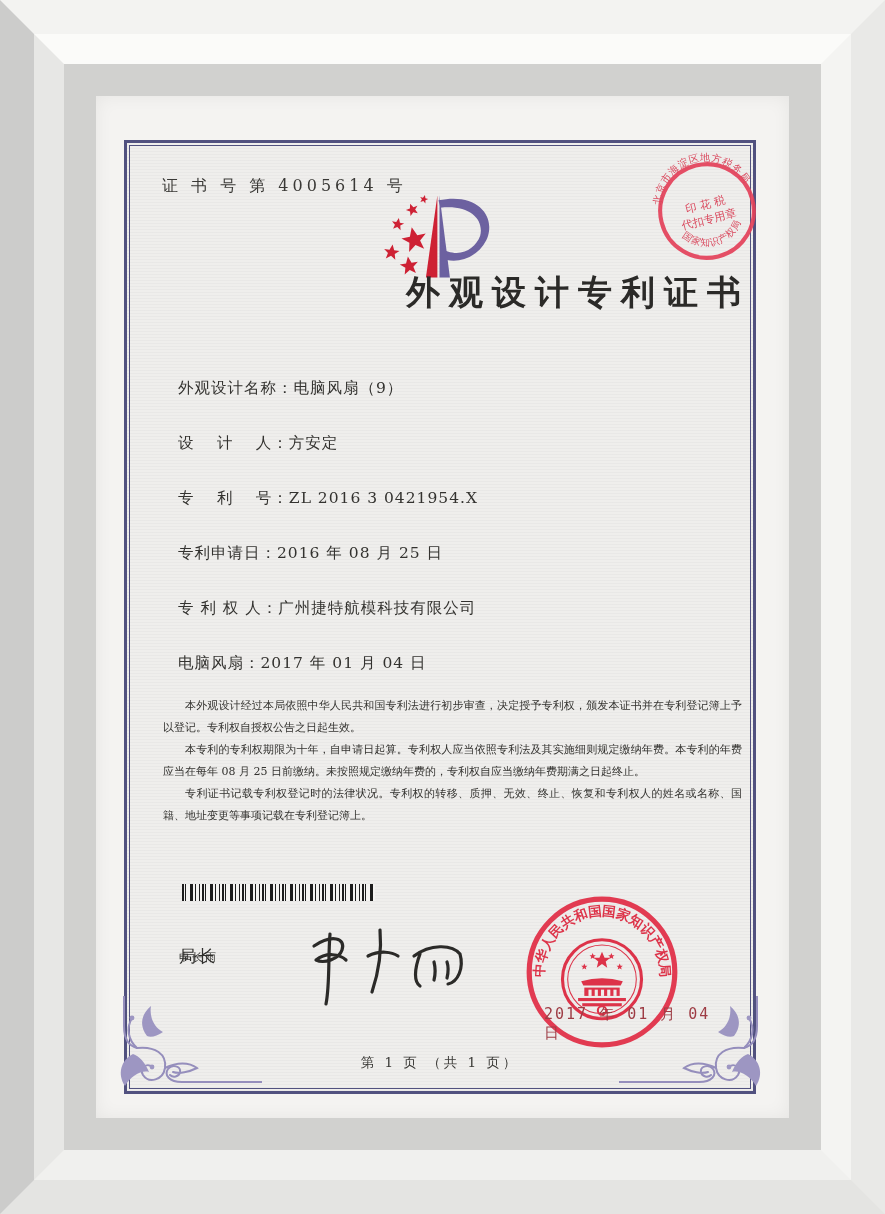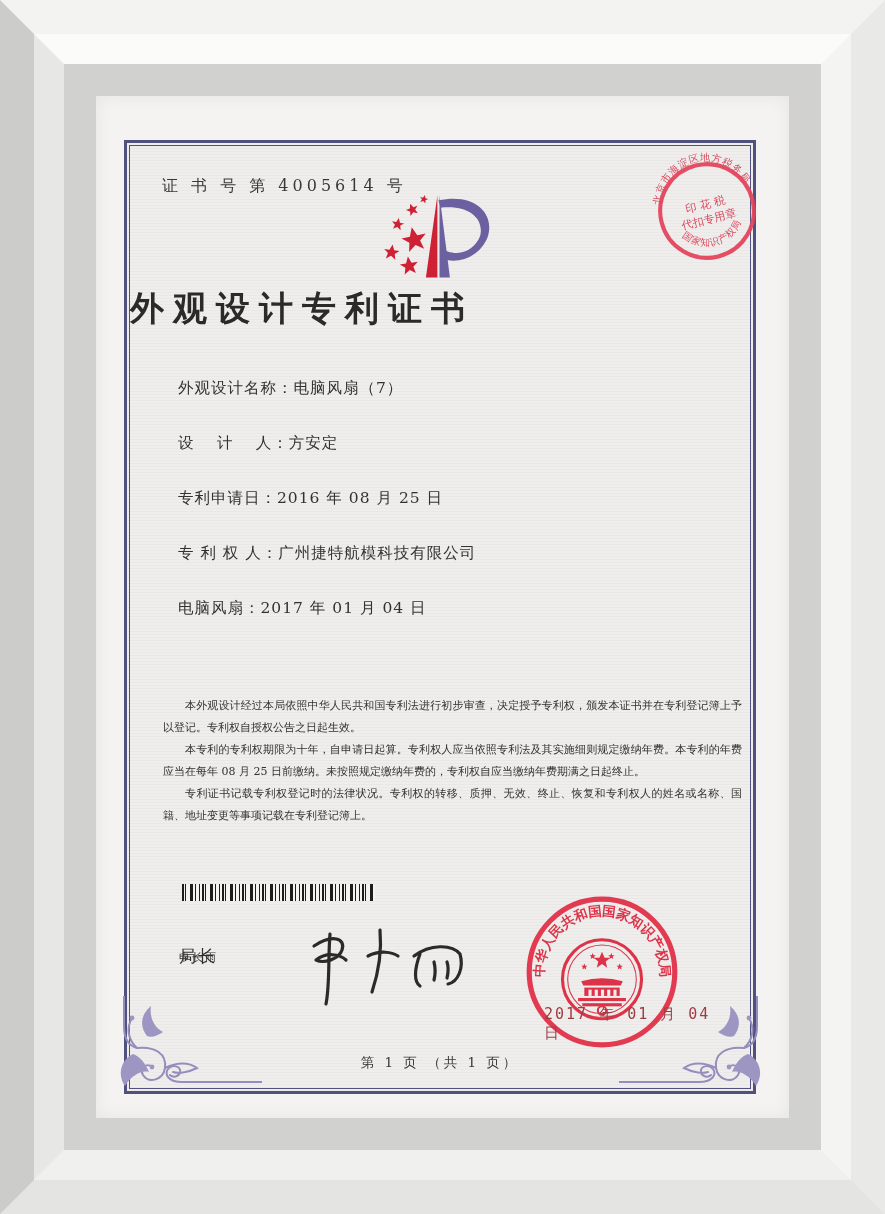--- a/index.html
+++ b/index.html
@@ -29,21 +29,21 @@
   
   .ornament { position:absolute; width:160px; height:110px; z-index:5; }
   .ornament.bl { left:6px; bottom:12px; }
   .ornament.br { right:10px; bottom:12px; transform:scaleX(-1); }
 
   
   .cert-no { position:absolute; left:32px; top:30px; font-size:16px;
     letter-spacing:4px; color:#3a3936; }
   .logo { position:absolute; left:50%; top:46px; transform:translateX(-50%);
     width:122px; height:96px; }
-  .title { position:absolute; left:0; right:0; top:140px; text-align:left;
+  .title { position:absolute; left:0; right:0; top:124px; text-align:right;
     font-size:34px; font-weight:600; letter-spacing:9px; color:#2b2a28; }
 
   .tax-stamp { position:absolute; left:518px; top:6px; width:118px; height:118px;
     transform:rotate(-14deg); opacity:.92; }
 
   
   .fields { position:absolute; left:48px; right:20px; top:232px; }
   .field-row { height:55px; font-size:15.5px; letter-spacing:1px; color:#33322f;
     white-space:nowrap; }
   .field-label { }
@@ -154,24 +154,27 @@
                   </text>
                   <text font-size="9.5" fill="#d83b52" letter-spacing="0.5">
                     <textPath href="#stampBottomArc" startOffset="50%" text-anchor="middle">国家知识产权局</textPath>
                   </text>
                   <text x="58" y="55" font-size="11" fill="#d83b52" text-anchor="middle">印 花 税</text>
                   <text x="58" y="70" font-size="11" fill="#d83b52" text-anchor="middle">代扣专用章</text>
                 </svg>
 
                 <div class="fields">
                   <div class="field-row">
-                    <span class="field-label">外观设计名称：</span><span class="field-value">电脑风扇（7）</span>
+                    <span class="field-label">外观设计名称：</span><span class="field-value">电脑风扇（9）</span>
                   </div>
                   <div class="field-row">
                     <span class="field-label">设　 计　 人：</span><span class="field-value">方安定</span>
+                  </div>
+                  <div class="field-row">
+                    <span class="field-label">专　 利　 号：</span><span class="field-value">ZL 2016 3 0421954.X</span>
                   </div>
                   <div class="field-row">
                     <span class="field-label">专利申请日：</span><span class="field-value">2016 年 08 月 25 日</span>
                   </div>
                   <div class="field-row">
                     <span class="field-label">专 利 权 人：</span><span class="field-value">广州捷特航模科技有限公司</span>
                   </div>
                   <div class="field-row">
                     <span class="field-label">电脑风扇：</span><span class="field-value">2017 年 01 月 04 日</span>
                   </div>

